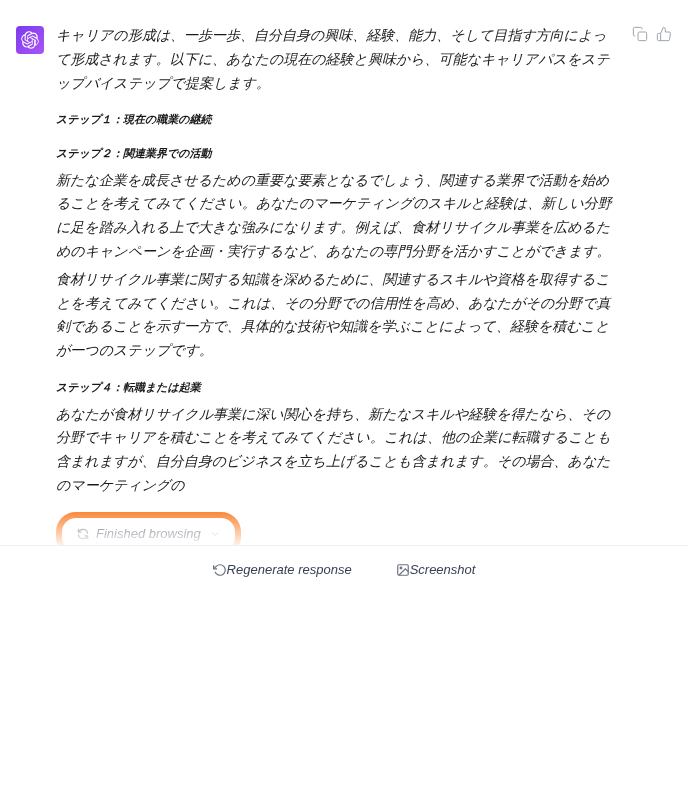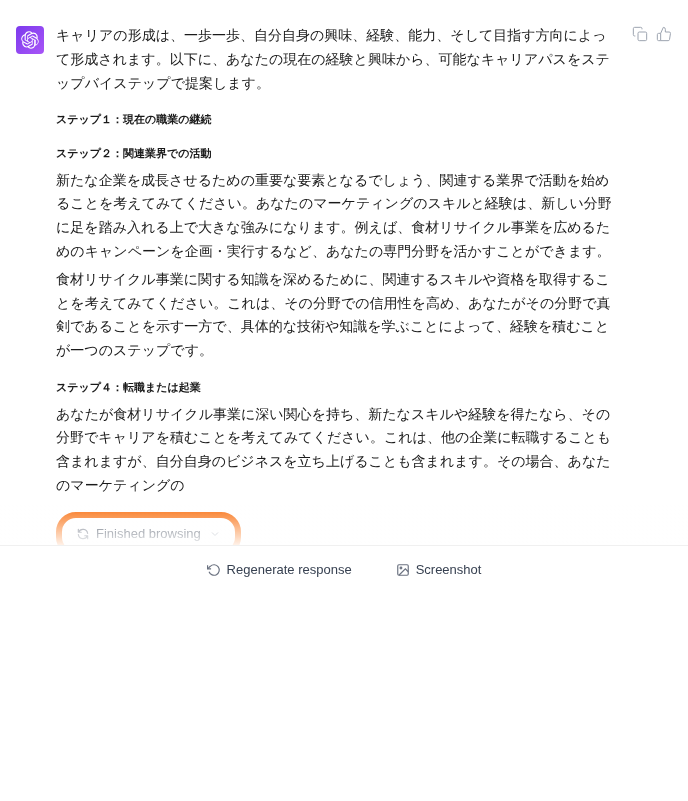--- a/index.html
+++ b/index.html
@@ -18,20 +18,21 @@
       overflow-x: hidden;
     }
 
     .main-container {
       display: flex;
       flex-direction: column;
       width: 100%;
       height: 593px;
       overflow: hidden;
       position: relative;
+      font-style: italic;
     }
 
     .chat-area {
       flex: 1;
       overflow-y: auto;
       padding: 16px 0 60px 0;
     }
 
     .message-row {
       display: flex;
@@ -127,21 +128,20 @@
       padding: 10px 16px;
       display: flex;
       align-items: center;
       justify-content: center;
       gap: 24px;
     }
 
     .bottom-btn {
       display: flex;
       align-items: center;
-      gap: 6px;
       font-size: 13px;
       color: #374151;
       cursor: pointer;
       padding: 6px 10px;
       border-radius: 6px;
     }
 
     .bottom-btn-icon {
       width: 14px;
       height: 14px;

